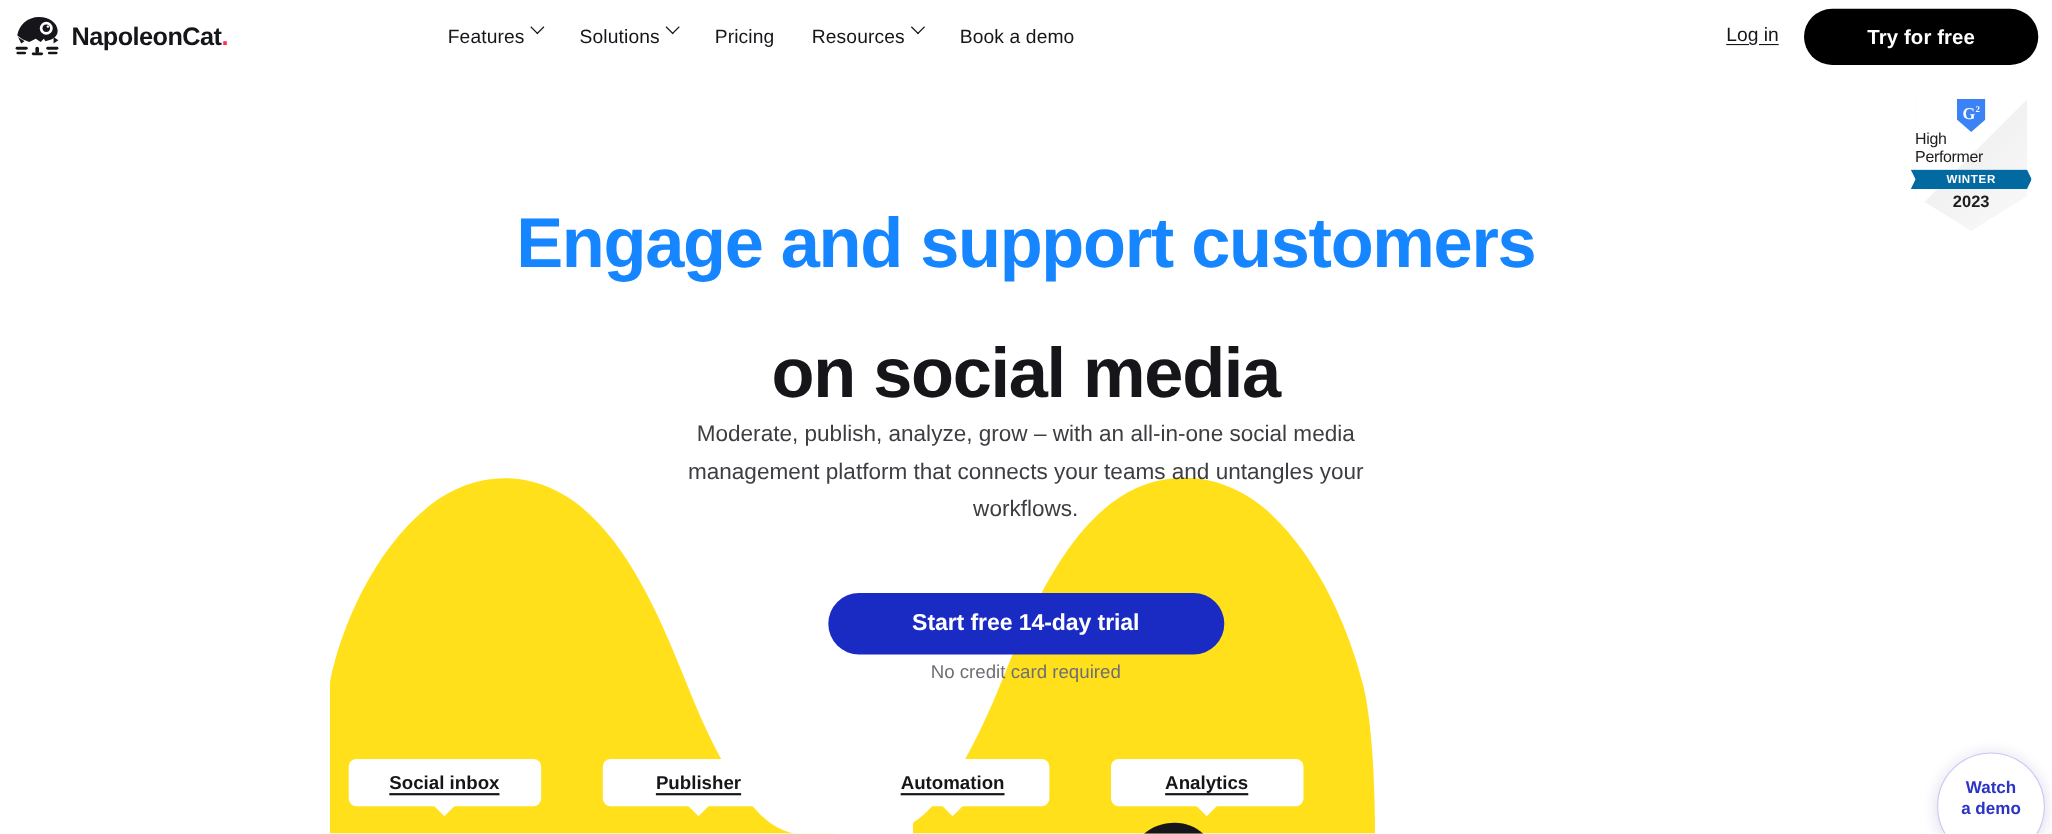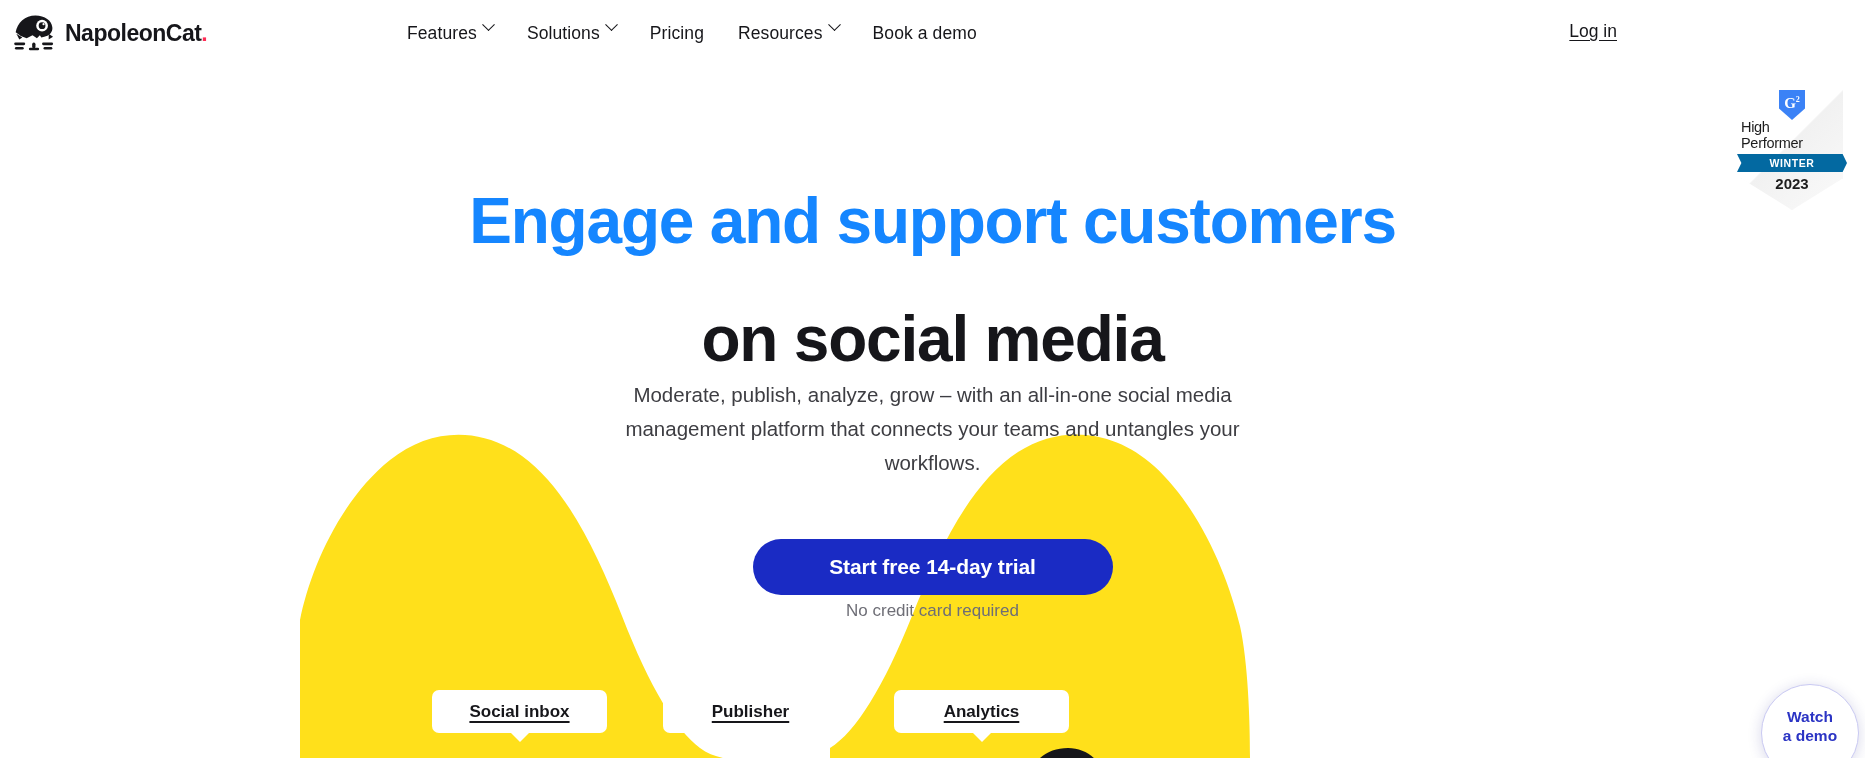--- a/index.html
+++ b/index.html
@@ -383,20 +383,21 @@
       <div class="nav-item">
         <span>Resources</span>
         <i class="chev"></i>
       </div>
       <div class="nav-item">
         <span>Book a demo</span>
       </div>
     </nav>
 
     <a id="login-link">Log in</a>
+    <button id="try-free-btn">Try for free</button>
   </div>
 
   <div id="g2-badge">
     <div id="g2-shield"></div>
     <div id="g2-shield-tint"></div>
     <div id="g2-logo"><span>G</span><sup>2</sup></div>
     <div id="g2-title">
       <div>High</div>
       <div>Performer</div>
     </div>
@@ -422,20 +423,23 @@
   </svg>
 
   <div id="pills">
     <div class="pill">
       <span class="pill-label">Social inbox</span>
     </div>
     <div class="pill">
       <span class="pill-label">Publisher</span>
     </div>
     <div class="pill">
+      <span class="pill-label">Automation</span>
+    </div>
+    <div class="pill">
       <span class="pill-label">Analytics</span>
     </div>
   </div>
 
   <div id="watch-demo">
     <span class="wd-line">Watch</span>
     <span class="wd-line">a demo</span>
   </div>
 
 </div>

